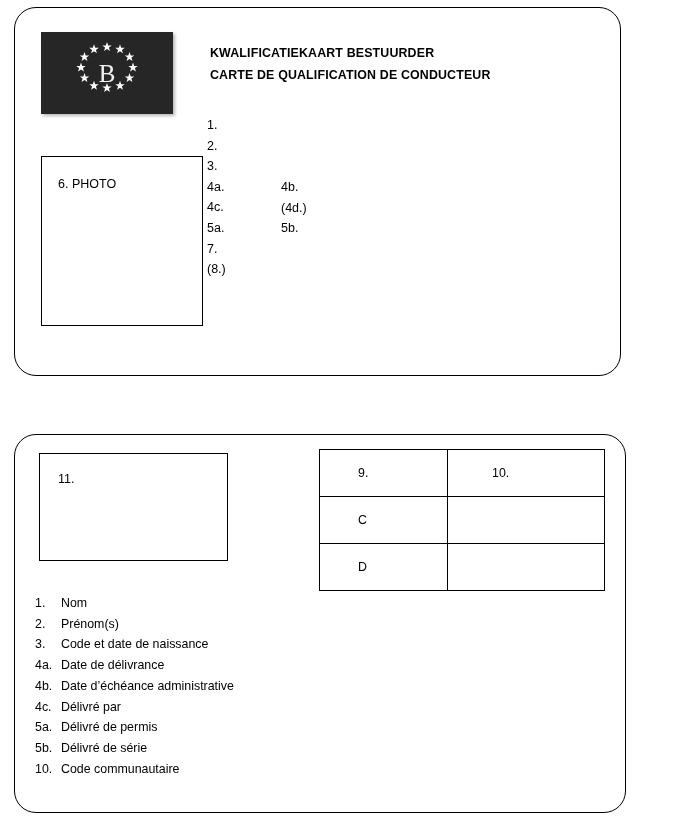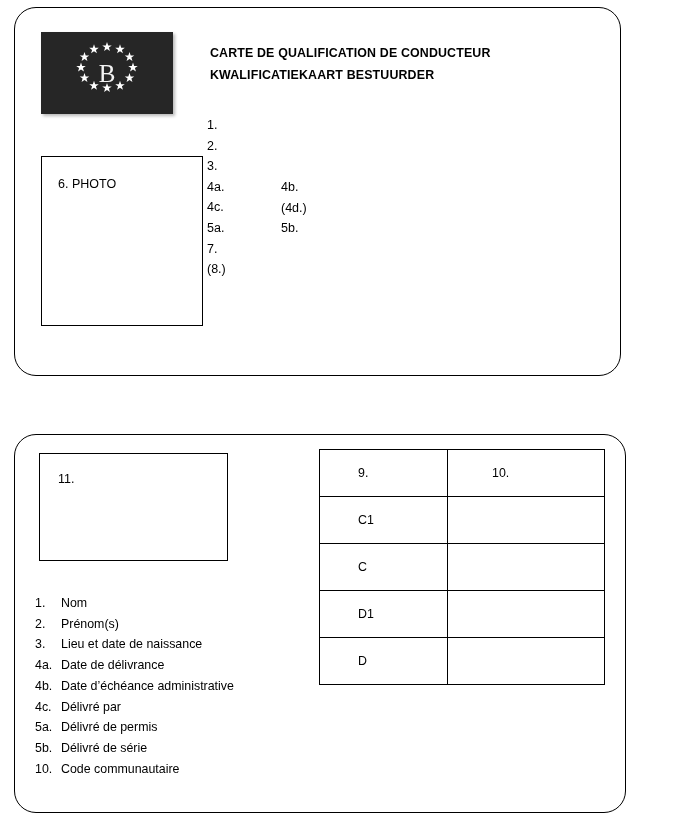--- a/index.html
+++ b/index.html
@@ -197,22 +197,22 @@
           <polygon points="0,-5 1.18,-1.55 4.76,-1.55 1.9,0.6 2.94,4.05 0,1.95 -2.94,4.05 -1.9,0.6 -4.76,-1.55 -1.18,-1.55" transform="translate(43.5,46)"></polygon>
           <polygon points="0,-5 1.18,-1.55 4.76,-1.55 1.9,0.6 2.94,4.05 0,1.95 -2.94,4.05 -1.9,0.6 -4.76,-1.55 -1.18,-1.55" transform="translate(40,35.5)"></polygon>
           <polygon points="0,-5 1.18,-1.55 4.76,-1.55 1.9,0.6 2.94,4.05 0,1.95 -2.94,4.05 -1.9,0.6 -4.76,-1.55 -1.18,-1.55" transform="translate(43.5,25)"></polygon>
           <polygon points="0,-5 1.18,-1.55 4.76,-1.55 1.9,0.6 2.94,4.05 0,1.95 -2.94,4.05 -1.9,0.6 -4.76,-1.55 -1.18,-1.55" transform="translate(53,17.3)"></polygon>
         </g>
       </svg>
       <div class="eu-letter">B</div>
     </div>
 
     <div class="title-block">
+      <div class="title-line">KWALIFICATIEKAART BESTUURDER</div>
       <div class="title-line">CARTE DE QUALIFICATION DE CONDUCTEUR</div>
-      <div class="title-line">KWALIFICATIEKAART BESTUURDER</div>
     </div>
 
     <div class="photo-box">
       <div class="photo-label">6. PHOTO</div>
     </div>
 
     <div class="fields-col" id="fields-col-a">
       <div class="field-num">1.</div>
       <div class="field-num">2.</div>
       <div class="field-num">3.</div>
@@ -241,21 +241,21 @@
       <div class="legend-row">
         <span class="legend-key">1.</span>
         <span class="legend-text">Nom</span>
       </div>
       <div class="legend-row">
         <span class="legend-key">2.</span>
         <span class="legend-text">Prénom(s)</span>
       </div>
       <div class="legend-row">
         <span class="legend-key">3.</span>
-        <span class="legend-text">Lieu et date de naissance</span>
+        <span class="legend-text">Code et date de naissance</span>
       </div>
       <div class="legend-row">
         <span class="legend-key">4a.</span>
         <span class="legend-text">Date de délivrance</span>
       </div>
       <div class="legend-row">
         <span class="legend-key">4b.</span>
         <span class="legend-text">Date d’échéance administrative</span>
       </div>
       <div class="legend-row">
@@ -280,29 +280,21 @@
       <colgroup>
           <col class="c1">
           <col class="c2">
         </colgroup>
       <tbody>
         <tr>
           <td>9.</td>
           <td class="col-b">10.</td>
         </tr>
         <tr>
-          <td>C1</td>
-          <td class="col-b"></td>
-        </tr>
-        <tr>
           <td>C</td>
-          <td class="col-b"></td>
-        </tr>
-        <tr>
-          <td>D1</td>
           <td class="col-b"></td>
         </tr>
         <tr>
           <td>D</td>
           <td class="col-b"></td>
         </tr>
       </tbody>
     </table>
 
   </div>

